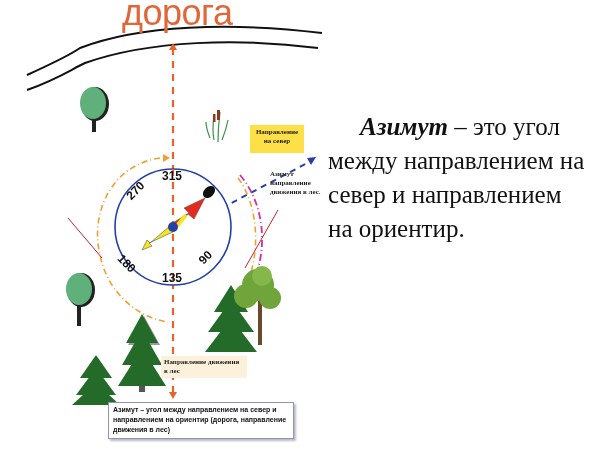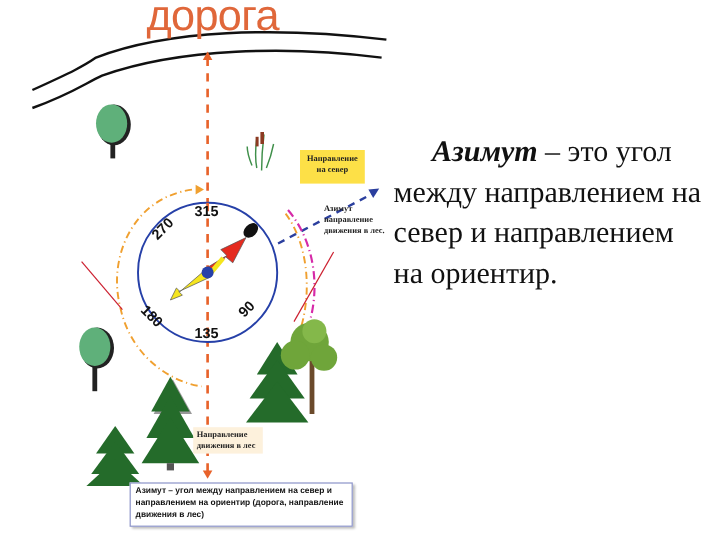--- a/index.html
+++ b/index.html
@@ -99,21 +99,21 @@
       <circle cx="258" cy="285" r="16" fill="#6fa53a"></circle>
       <circle cx="246" cy="296" r="12" fill="#6fa53a"></circle>
       <circle cx="270" cy="298" r="11" fill="#6fa53a"></circle>
       <circle cx="262" cy="276" r="10" fill="#84b84a"></circle>
     </g>
   </svg>
 
   
   <div class="label-box" style="left:250px; top:125px; width:54px; height:28px; background:#fde047; padding:3px 2px; box-sizing:border-box; text-align:center;">Направление на север</div>
   <div class="label-box" style="left:270px; top:170px; width:52px;">Азимут направление движения в лес.</div>
-  <div class="label-box" style="left:161px; top:356px; width:58px; height:22px; background:#fdf1dc; padding:2px 3px; box-sizing:border-box;">Направление движения в лес</div>
+  <div class="label-box" style="left:161px; top:356px; width:86px; height:22px; background:#fdf1dc; padding:2px 3px; box-sizing:border-box;">Направление движения в лес</div>
 
   <div class="road-title">дорога</div>
 
   <div class="caption">Азимут – угол между направлением на север и направлением на ориентир (дорога, направление движения в лес)</div>
 </div>
 
 <div class="main-text">
   <span class="term">Азимут</span><span> – это угол между направлением на север и направлением на ориентир.</span>
 </div>
 

